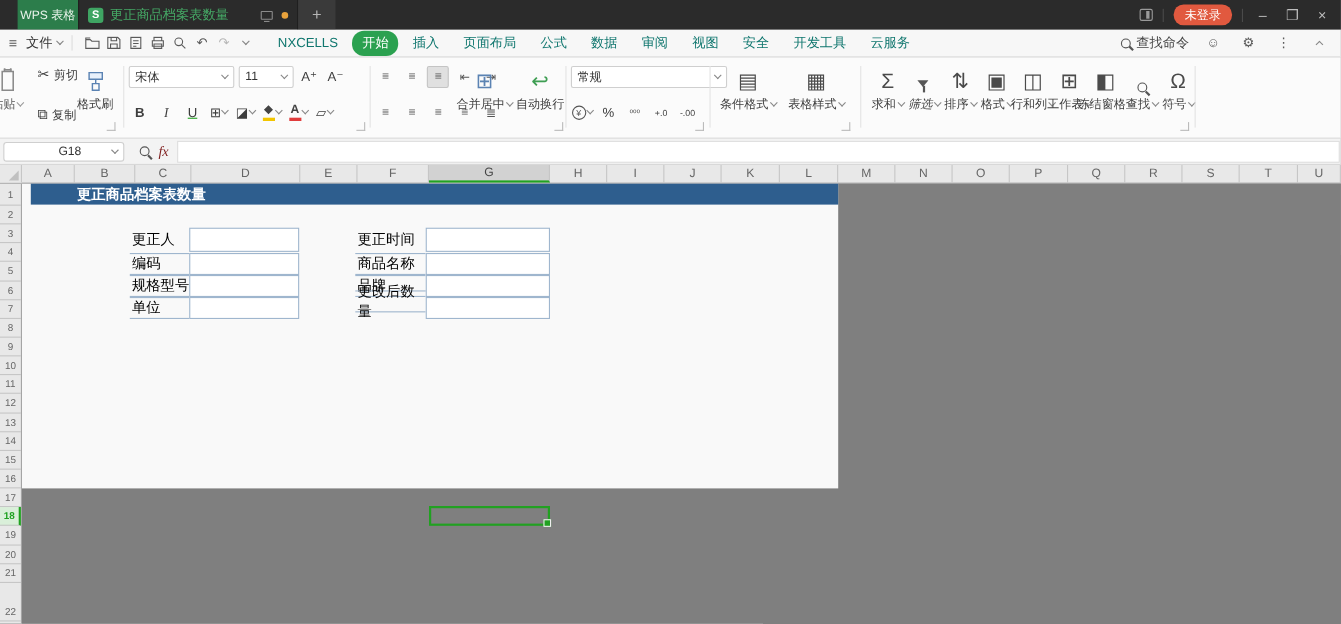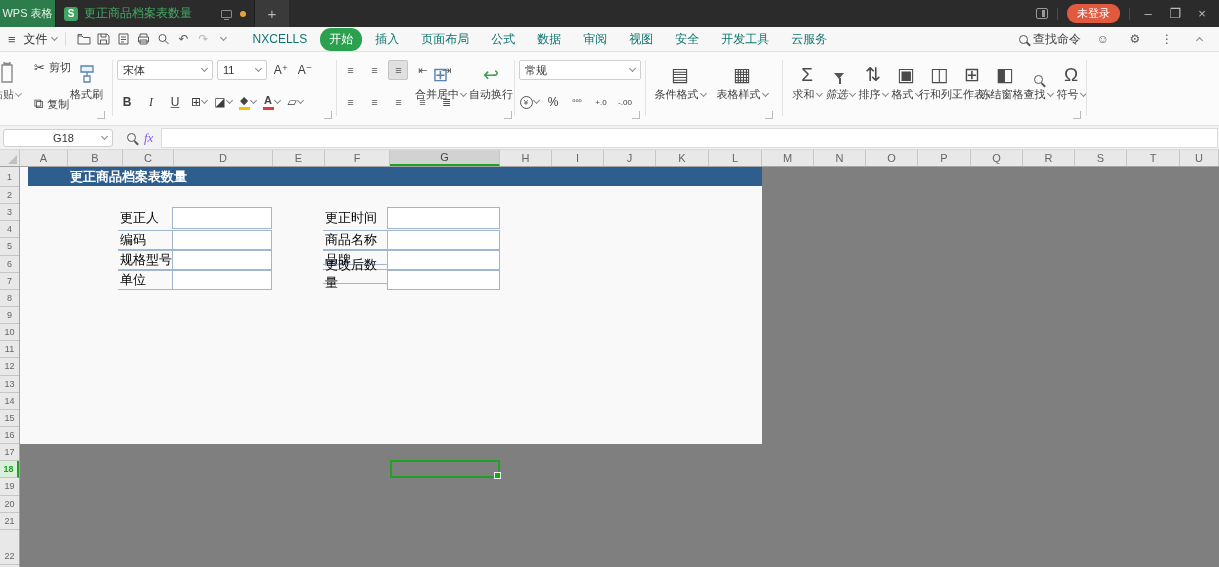--- a/index.html
+++ b/index.html
@@ -2,21 +2,21 @@
 <html><head>
 <meta charset="utf-8">
 <style>
   * { margin:0; padding:0; box-sizing:border-box; }
   html,body { width:1219px; height:567px; overflow:hidden; }
   body { font-family:"Liberation Sans","DejaVu Sans",sans-serif; font-size:12px; color:#333; }
   #app { position:relative; width:1219px; height:567px; background:#7f7f7f; }
 
   
   #tabbar { position:absolute; left:0; top:0; width:100%; height:27px; background:#2b2b2b; display:flex; align-items:stretch; }
-  .app-tab { width:55px; background:#2c7d4b; color:#e8f3ea; font-size:11px; display:flex; align-items:center; justify-content:center; }
+  .app-tab { width:55px; background:#2c7d4b; color:#e8f3ea; font-size:11px; display:flex; align-items:center; justify-content:center;margin-left:16px; }
   .doc-tab { width:200px; border-left:1px solid #1f1f1f; border-right:1px solid #1f1f1f; display:flex; align-items:center; padding:0 8px; gap:6px; }
   .s-icon { width:14px; height:14px; background:#3fa563; border-radius:3px; color:#fff; font-size:10px; font-weight:bold; display:flex; align-items:center; justify-content:center; }
   .doc-title { color:#45a865; font-size:12px; flex:1; white-space:nowrap; overflow:hidden; }
   .monitor-ic { width:11px; height:8px; border:1px solid #8a8a8a; border-radius:1px; position:relative; margin-right:2px; }
   .monitor-ic::after { content:""; position:absolute; left:2px; bottom:-3px; width:5px; height:1px; background:#8a8a8a; }
   .dot { width:6px; height:6px; border-radius:50%; background:#e8a23c; }
   .newtab { width:34px; background:#3a3a3a; color:#b5b5b5; font-size:15px; display:flex; align-items:center; justify-content:center; }
   #tabbar .spacer { flex:1; }
   .tb-right { display:flex; align-items:center; gap:9px; padding-right:8px; }
   .panel-ic { width:12px; height:11px; border:1px solid #9a9a9a; border-radius:2px; position:relative; }
@@ -62,21 +62,21 @@
   .colorbar .b { width:11px; height:3px; margin-top:1px; }
   .funnel { width:12px; height:12px; position:relative; display:inline-block; }
   .funnel::before { content:""; position:absolute; left:0; top:1px; border-left:5.5px solid transparent; border-right:5.5px solid transparent; border-top:6px solid #555; }
   .funnel::after { content:""; position:absolute; left:5px; top:6px; width:1.5px; height:6px; background:#555; }
   .ring { width:13px; height:13px; border:1px solid #555; border-radius:50%; font-size:8px; display:flex; align-items:center; justify-content:center; color:#555; }
 
   
   #fbar { position:absolute; left:0; top:126px; width:100%; height:24px; background:#f3f3f3; border-bottom:1px solid #d8d8d8; display:flex; align-items:center; }
   .namebox { width:110px; height:18px; margin-left:3px; background:#fff; border:1px solid #cfcfcf; border-radius:3px; display:flex; align-items:center; justify-content:center; position:relative; font-size:11px; color:#333;padding-left:11px; }
   .namebox .chev { position:absolute; right:5px; }
-  .fx { font-family:"Liberation Serif","DejaVu Serif",serif; font-style:italic; color:#8b5cf6; font-size:13px; margin:0 8px; }
+  .fx { font-family:"Liberation Serif","DejaVu Serif",serif; font-style:italic; color:#7f1d1d; font-size:13px; margin:0 8px; }
   .fml { flex:1; height:20px; background:#fff; border:1px solid #ddd; margin-right:1px; font-size:11px; padding:0 4px; color:#333; outline:none; }
   .magplus { margin-left:14px; }
 
   
   #colhead { position:absolute; left:0; top:150px; width:100%; height:17px; display:flex; background:#e8e8e8; border-bottom:1px solid #a5a5a5; }
   .corner { width:20px; height:100%; border-right:1px solid #c6c6c6; position:relative; background:#e8e8e8; }
   .corner::after { content:""; position:absolute; right:2px; bottom:2px; border-left:9px solid transparent; border-bottom:9px solid #c0c0c0; }
   .ch { height:100%; border-right:1px solid #c6c6c6; display:flex; align-items:center; justify-content:center; font-size:11px; color:#666; }
   .ch.sel { background:#d2d2d2; border-bottom:2px solid #21a121; color:#444; }
   #grid { position:absolute; left:0; top:167px; width:100%; height:400px; background:#7f7f7f; }
@@ -312,21 +312,21 @@
       </div>
       <div class="bigbtn" style="left:132px;top:8px;">
         <span class="ic" style="color:#3f9e53;">↩</span>
         <span class="lab">自动换行</span>
       </div>
     </div>
     <div class="gsep" style="left:514px;"></div>
 
     <div class="grp" style="left:515px;width:128px;">
       <div class="stack2" style="left:4px;width:120px;">
-        <span class="combo" style="width:122px;">
+        <span class="combo" style="width:142px;">
             <span>常规</span>
             <span class="chev"></span>
           </span>
         <div class="srow">
           <span class="sbtn">
               <span class="ring">¥</span>
               <span class="chev"></span>
             </span>
           <span class="sbtn">%</span>
           <span class="sbtn" style="font-size:8px;">⁰⁰⁰</span>

